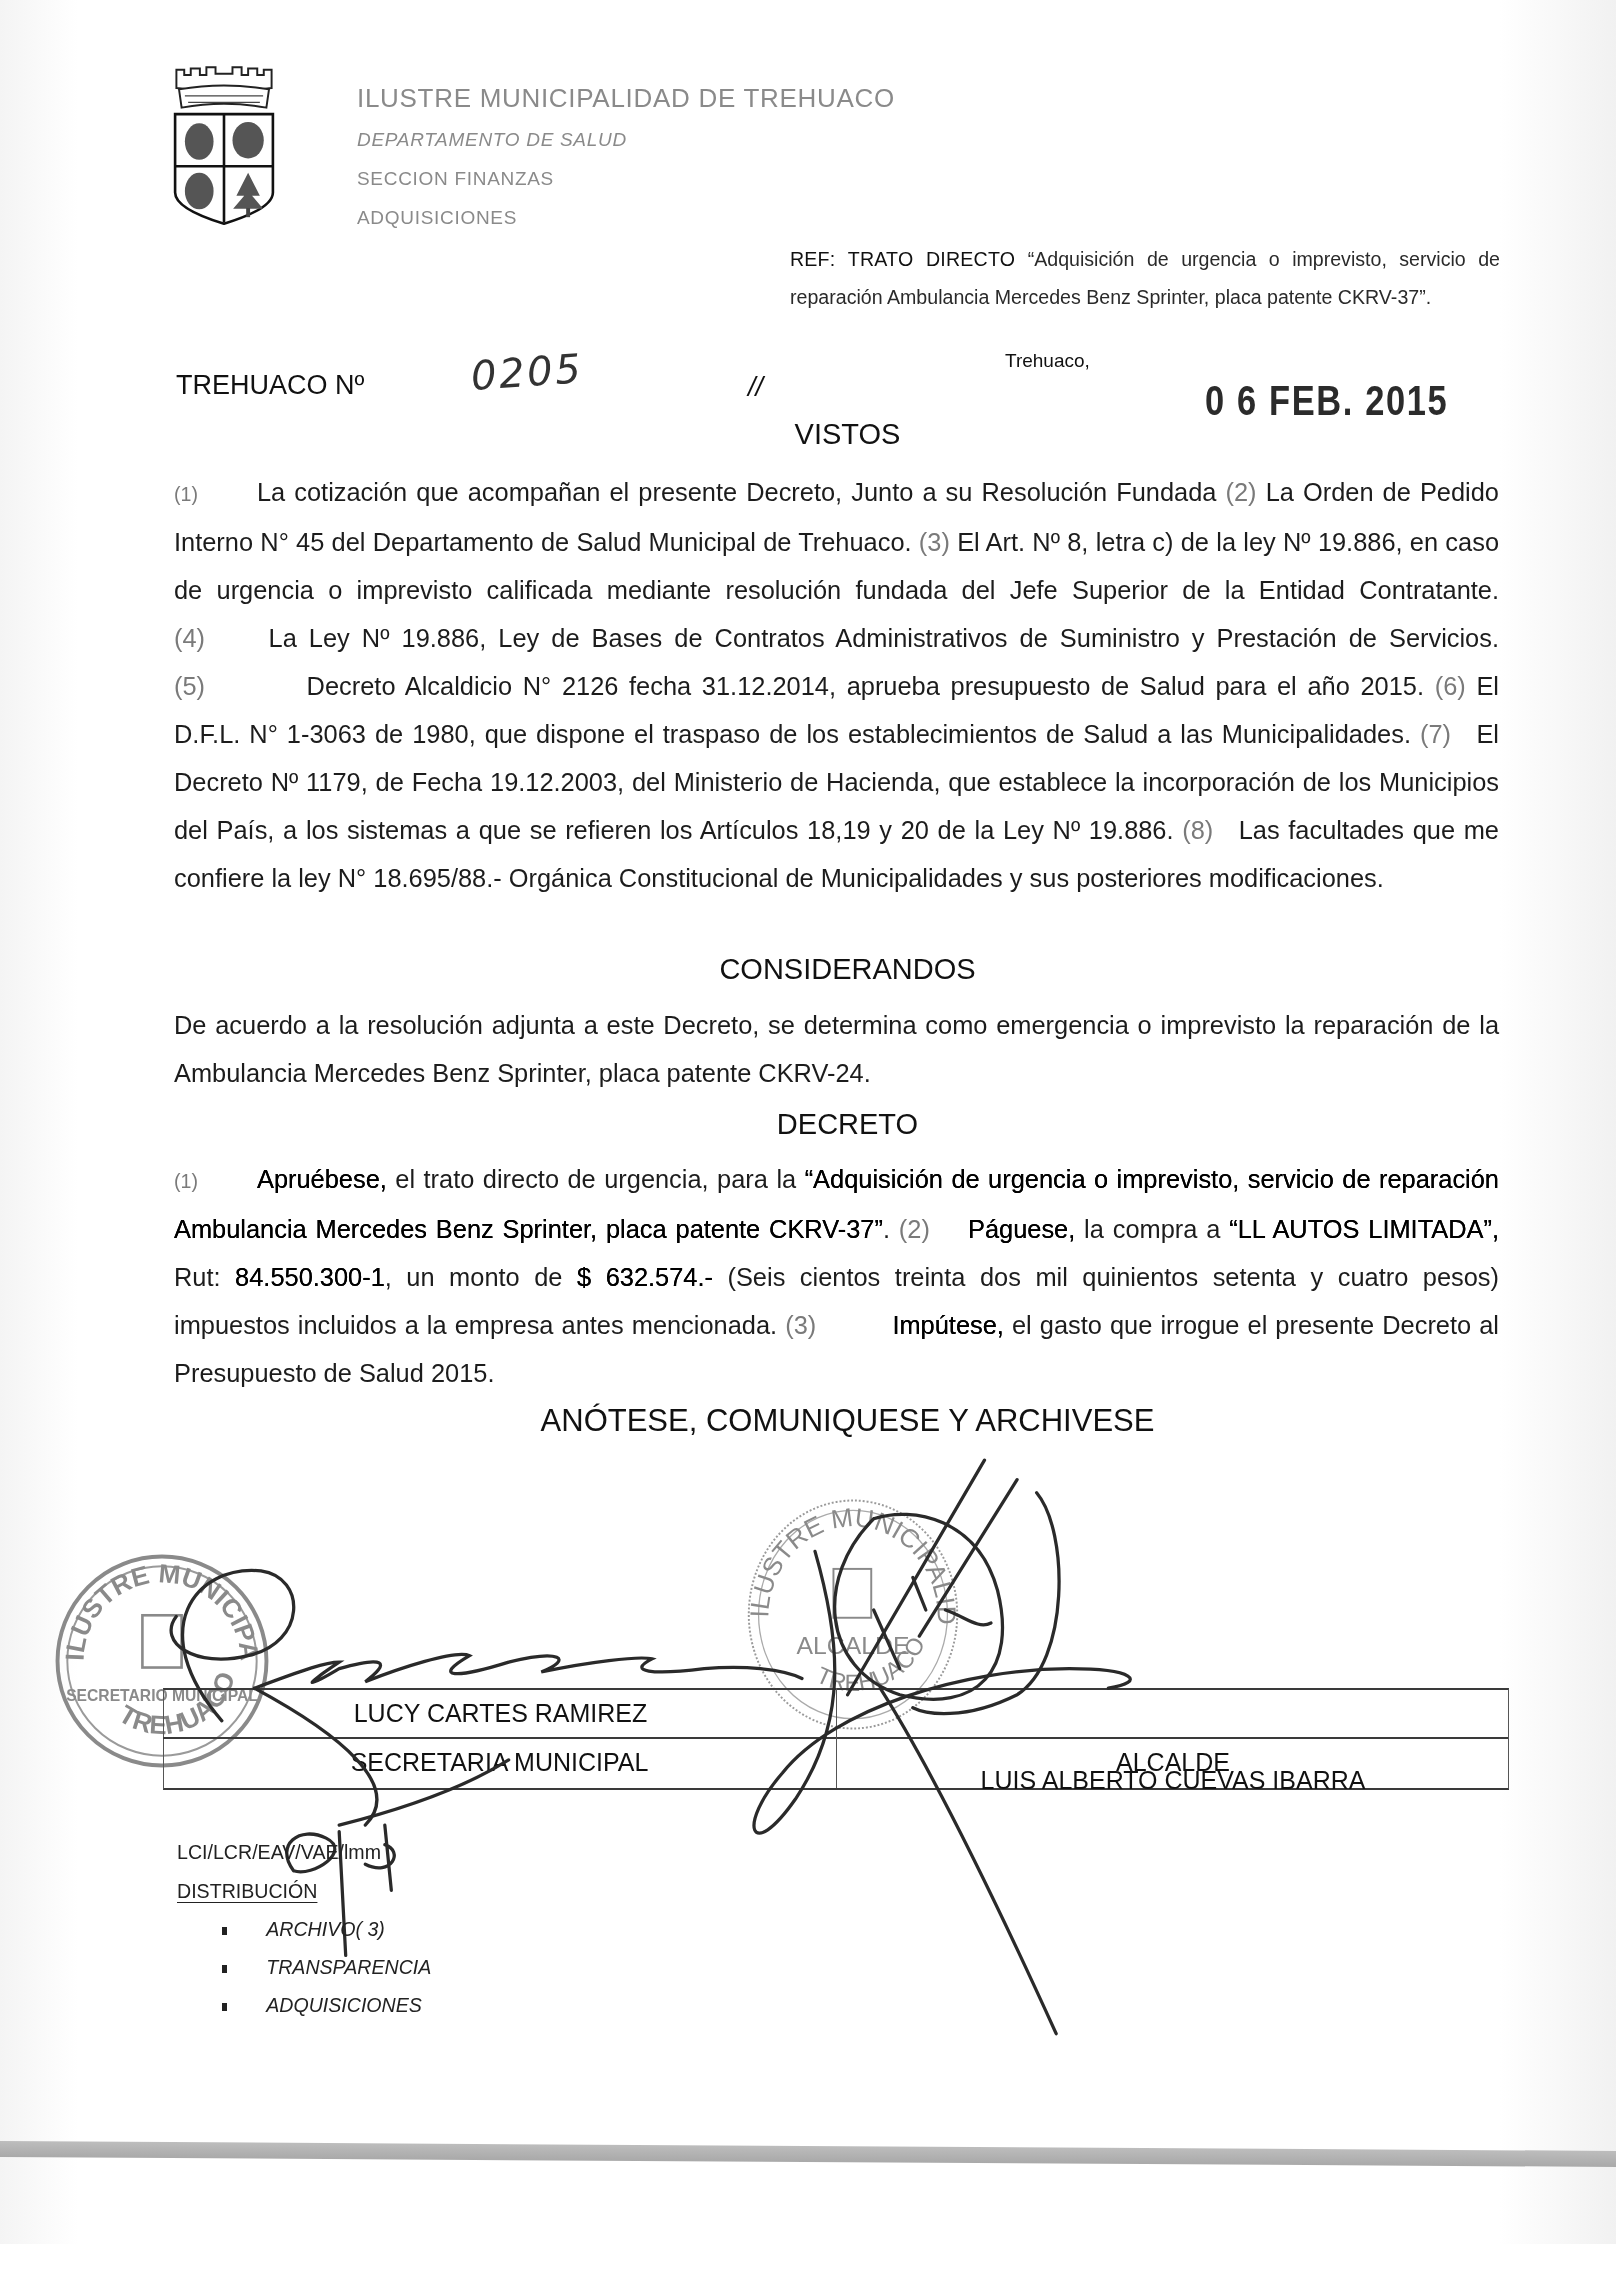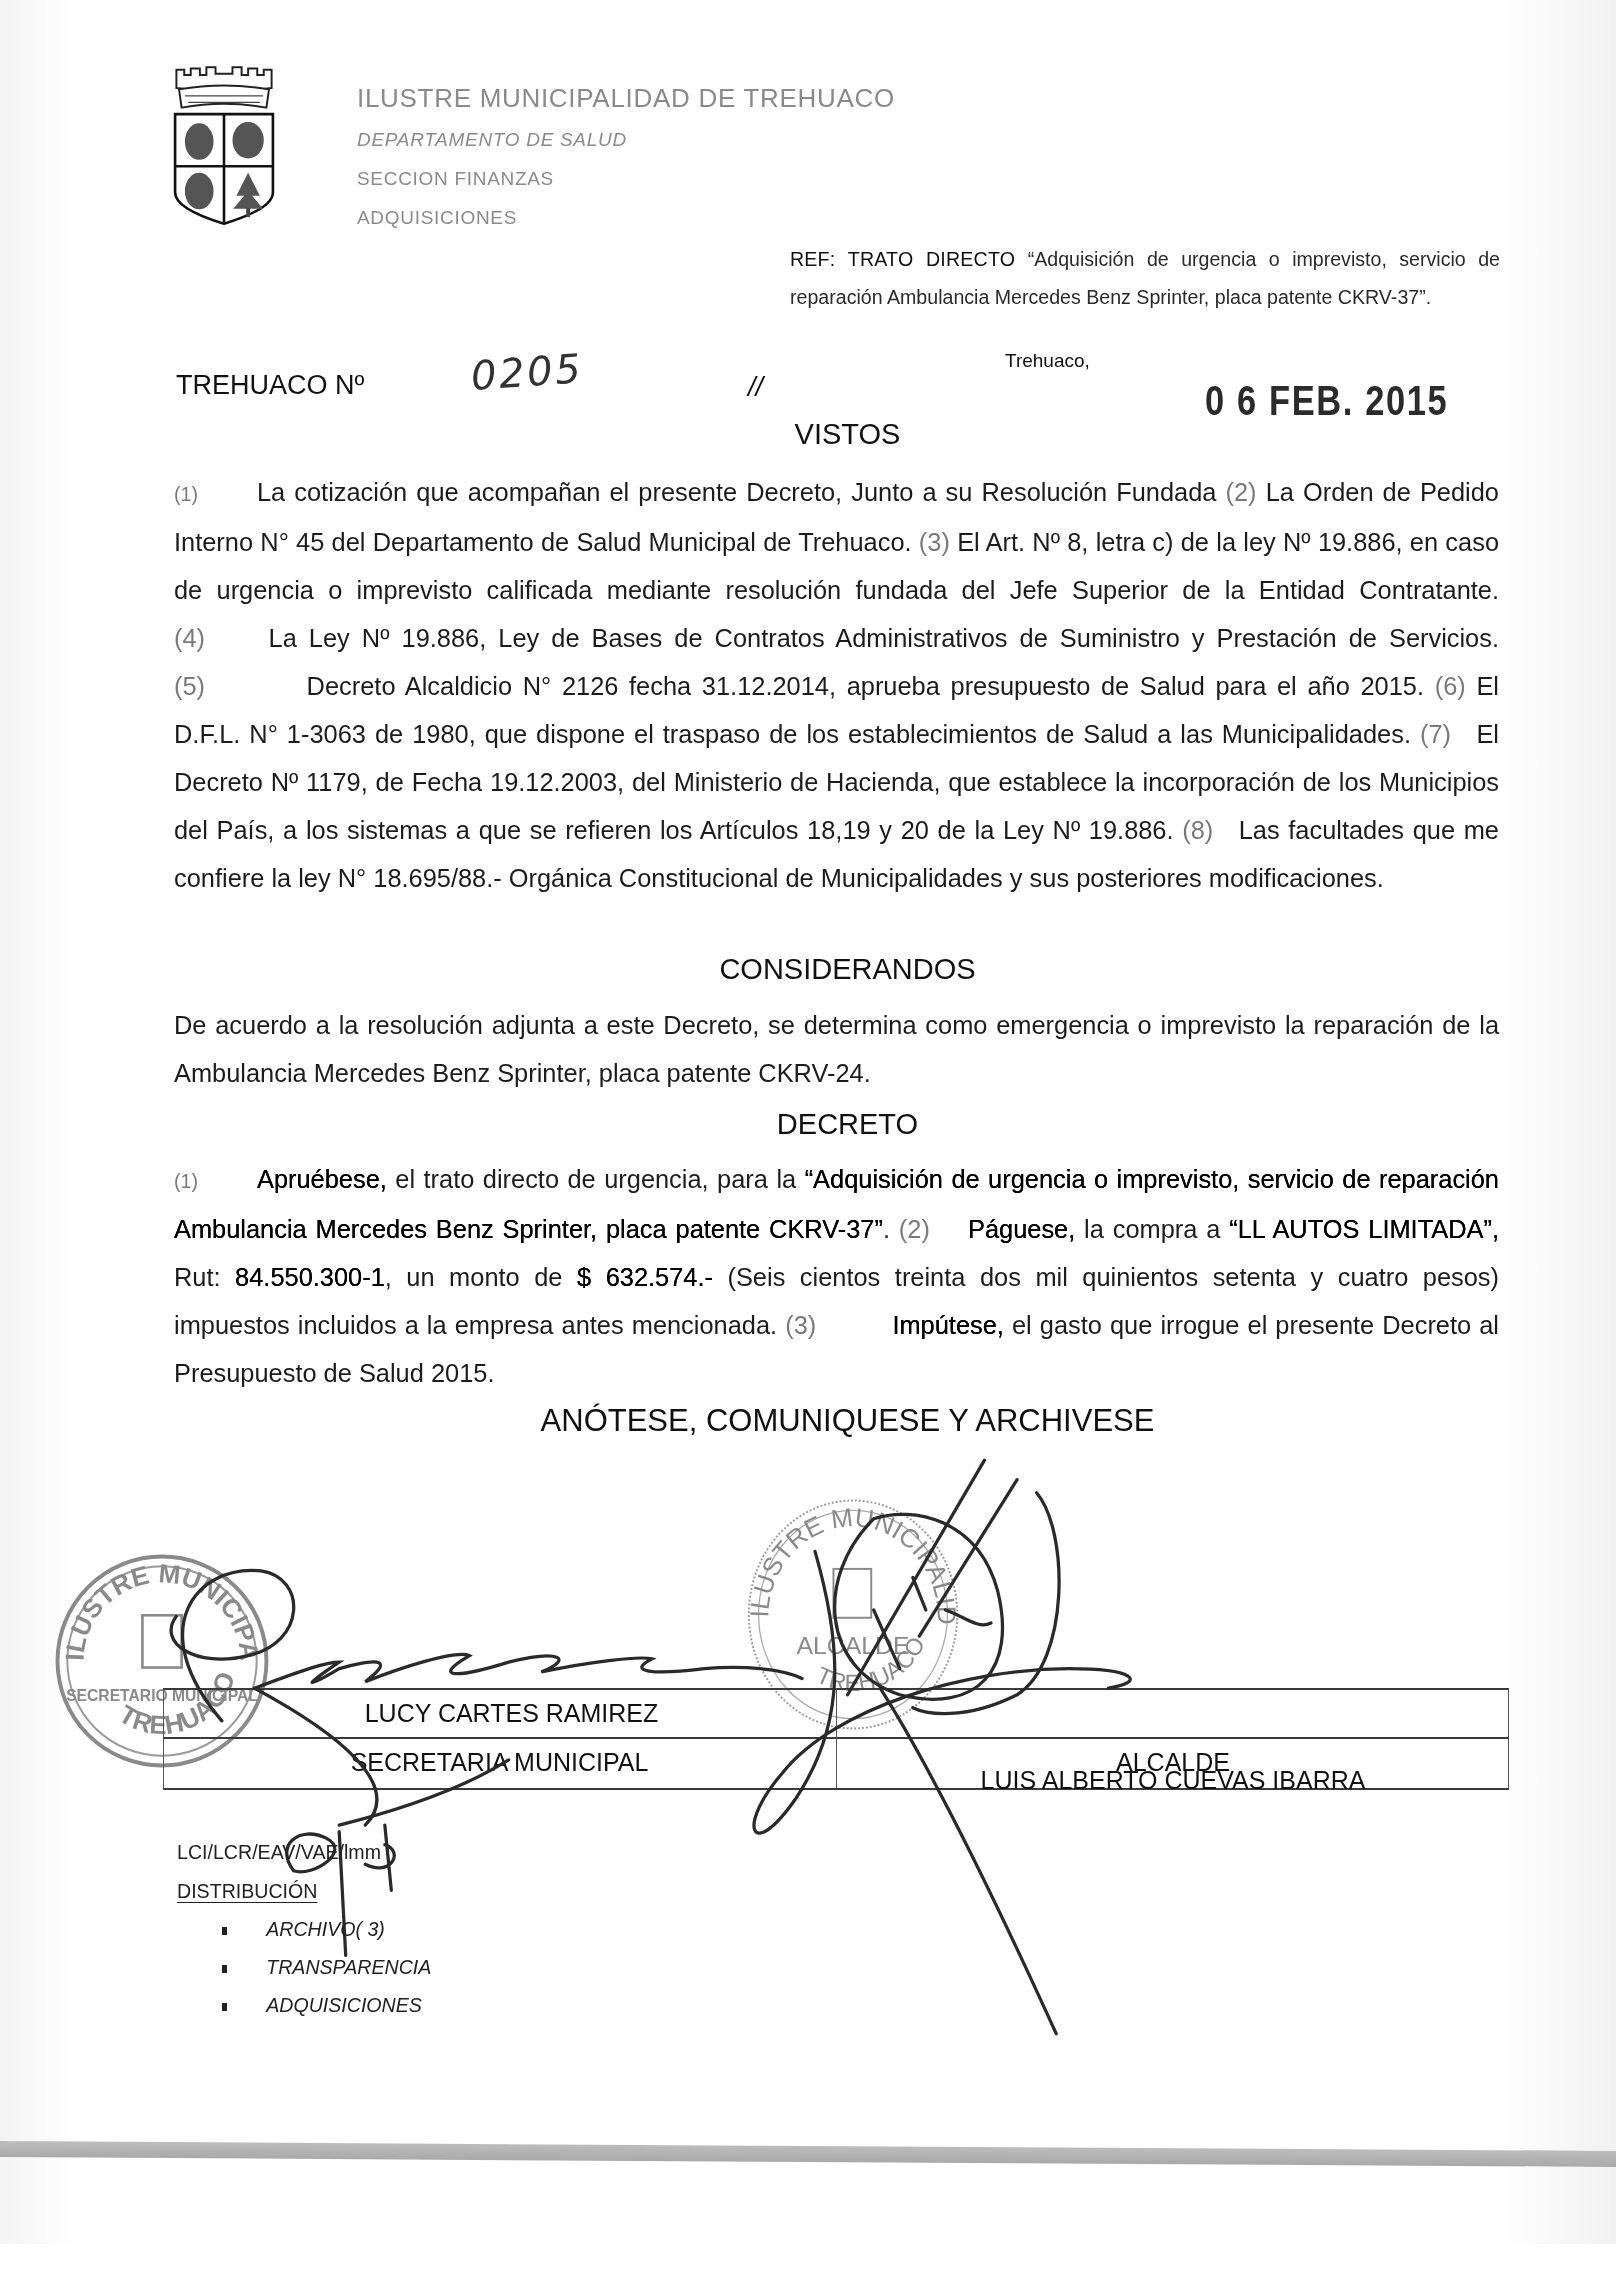--- a/index.html
+++ b/index.html
@@ -48,21 +48,21 @@
   .body-text b { font-weight:normal; color:#000; text-shadow:0 0 0.4px #000; }
   .vistos-body { top:468px; }
   .consid-body { top:1001px; }
   .decreto-body { top:1155px; }
 
   .sig-table { position:absolute; left:163px; top:1688px; width:1344px; height:98px;
     border-top:2px solid #3a3a3a; border-bottom:2px solid #3a3a3a; border-right:1.3px solid #555; border-left:1.3px solid #555; }
   .sig-row-line { position:absolute; left:163px; top:1737px; width:1345px; height:2px; background:#3a3a3a; }
   .sig-col-line { position:absolute; left:836px; top:1688px; width:1.3px; height:100px; background:#555; }
   .sig-cell { position:absolute; font-size:25px; color:#111; text-align:center; }
-  .sig-name-1 { left:163px; width:673px; top:1699px; padding-left:12px; }
+  .sig-name-1 { left:163px; width:673px; top:1699px; padding-left:1px; }
   .sig-role-1 { left:163px; width:673px; top:1748px; }
   .sig-name-2 { left:838px; width:670px; top:1766px; }
   .sig-role-2 { left:838px; width:670px; top:1748px; }
 
   .stamp { position:absolute; }
   .signature { position:absolute; left:0; top:0; pointer-events:none; }
 
   .initials { position:absolute; left:177px; top:1841px; font-size:19.6px; color:#222; }
   .dist-title { position:absolute; left:177px; top:1880px; font-size:19.6px; color:#222;
     text-decoration:underline; text-underline-offset:3.9px; }

